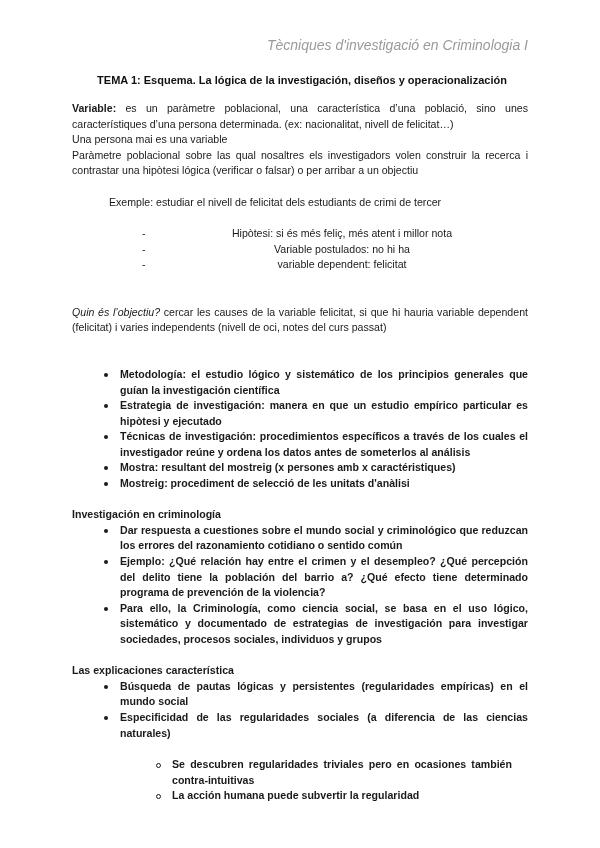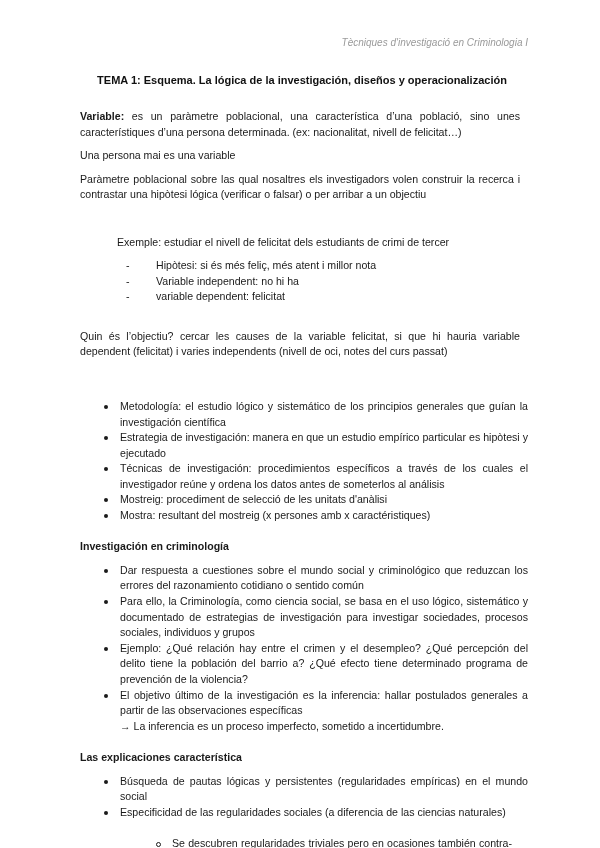--- a/index.html
+++ b/index.html
@@ -1,34 +1,34 @@
 <!DOCTYPE html>
 <html><head>
 <meta charset="utf-8">
 <style>
   html, body { margin: 0; padding: 0; background: #ffffff; }
   body { width: 600px; height: 848px; position: relative; overflow: hidden;
          font-family: "Liberation Sans", sans-serif; color: #1a1a1a; font-size: 10.6px; }
   .page { position: absolute; left: 0; top: 0; width: 600px; height: 848px; background: #fff; }
-  .running-header { position: absolute; top: 37px; right: 72px; font-size: 10px; font-style: italic;
+  .running-header { position: absolute; top: 37px; right: 72px; font-size: 14px; font-style: italic;
                     color: #9a9a9a; text-align: right; }
   .title { position: absolute; top: 74px; left: 72px; width: 460px; font-weight: bold;
            font-size: 11px; color: #111; white-space: nowrap; text-align: center; }
   .body { position: absolute; top: 101px; left: 72px; width: 456px; line-height: 15.6px; }
-  p { margin: 8px; }
+  p { margin: 0; }
   .justify { text-align: justify; }
   .b { font-weight: bold; }
-  .i { }
+  .i { font-style: italic; }
   .gap { height: 15.6px; }
   .example { padding-left: 37px; }
-  .dash-list { list-style: none; margin: 0; padding: 0 0 0 54px; }
+  .dash-list { list-style: none; margin: 16px; padding: 0 0 0 54px; text-align: center; }
   .dash-list li { position: relative; padding-left: 30px; }
   .dash-list li::before { content: "-"; position: absolute; left: 0; }
   .h { font-weight: bold; margin-top: 0; }
-  ul.bul { list-style: none; margin: 0; padding: 0 0 0 30px; }
+  ul.bul { list-style: none; margin: 0; padding: 0 0 0 30px; font-weight: bold; }
   ul.bul > li { position: relative; padding-left: 18px; text-align: justify; }
   ul.bul > li::before { content: ""; position: absolute; left: 2px; top: 6px; width: 4px; height: 4px;
                         border-radius: 50%; background: #1a1a1a; }
   ul.circ { list-style: none; margin: 16px; padding: 0 0 0 18px; }
   ul.circ > li { position: relative; padding-left: 18px; text-align: justify; }
   ul.circ > li::before { content: ""; position: absolute; left: 2px; top: 5.5px; width: 3px; height: 3px;
                          border-radius: 50%; border: 1px solid #1a1a1a; background: #fff; }
   .arrow-line { display: block; text-align: left; }
 </style>
 </head>
@@ -46,54 +46,50 @@
       <span class="b">Variable:</span><span> es un paràmetre poblacional, una característica d’una població, sino unes característiques d’una persona determinada. (ex: nacionalitat, nivell de felicitat…)</span>
     </p>
     <p>Una persona mai es una variable</p>
     <p class="justify">Paràmetre poblacional sobre las qual nosaltres els investigadors volen construir la recerca i contrastar una hipòtesi lógica (verificar o falsar) o per arribar a un objectiu</p>
 
     <div class="gap"></div>
 
     <p class="example">Exemple: estudiar el nivell de felicitat dels estudiants de crimi de tercer</p>
     <ul class="dash-list">
       <li>Hipòtesi: si és més feliç, més atent i millor nota</li>
-      <li>Variable independent: no hi ha</li>
+      <li>Variable postulados: no hi ha</li>
       <li>variable dependent: felicitat</li>
     </ul>
 
     <div class="gap"></div>
 
     <p class="justify">
       <span class="i">Quin és l’objectiu?</span><span> cercar les causes de la variable felicitat, si que hi hauria variable dependent (felicitat)  i varies independents (nivell de oci, notes del curs passat)</span>
     </p>
 
     <div class="gap"></div>
 
 
     <div class="gap"></div>
 
     <ul class="bul">
       <li>Metodología: el estudio lógico y sistemático de los principios generales que guían la investigación científica</li>
       <li>Estrategia de investigación: manera en que un estudio empírico particular es hipòtesi y ejecutado</li>
       <li>Técnicas de investigación: procedimientos específicos a través de los cuales el investigador reúne y ordena los datos antes de someterlos al análisis</li>
+      <li>Mostra: resultant del mostreig (x persones amb x caractéristiques)</li>
       <li>Mostreig: procediment de selecció de les unitats d'anàlisi</li>
-      <li>Mostra: resultant del mostreig (x persones amb x caractéristiques)</li>
     </ul>
 
     <div class="gap"></div>
 
     <p class="h">Investigación en criminología</p>
     <ul class="bul">
       <li>Dar respuesta a cuestiones sobre el mundo social y criminológico que reduzcan los errores del razonamiento cotidiano o sentido común</li>
+      <li>Ejemplo: ¿Qué relación hay entre el crimen y el desempleo? ¿Qué percepción del delito tiene la población del barrio a? ¿Qué efecto tiene determinado programa de prevención de la violencia?</li>
       <li>Para ello, la Criminología, como ciencia social, se basa en el uso lógico, sistemático y documentado de estrategias de investigación para investigar sociedades, procesos sociales, individuos y grupos</li>
-      <li>Ejemplo: ¿Qué relación hay entre el crimen y el desempleo? ¿Qué percepción del delito tiene la población del barrio a? ¿Qué efecto tiene determinado programa de prevención de la violencia?</li>
-      <li>
-        <span>El objetivo último de la investigación es la inferencia: hallar postulados generales a partir de las observaciones específicas</span>
-        <span class="arrow-line">→ La inferencia es un proceso imperfecto, sometido a incertidumbre.</span>
-      </li>
     </ul>
 
     <div class="gap"></div>
 
     <p class="h">Las explicaciones característica</p>
     <ul class="bul">
       <li>Búsqueda de pautas lógicas y persistentes (regularidades empíricas) en el mundo social</li>
       <li>
         <span>Especificidad de las regularidades sociales (a diferencia de las ciencias naturales)</span>
         <ul class="circ">

